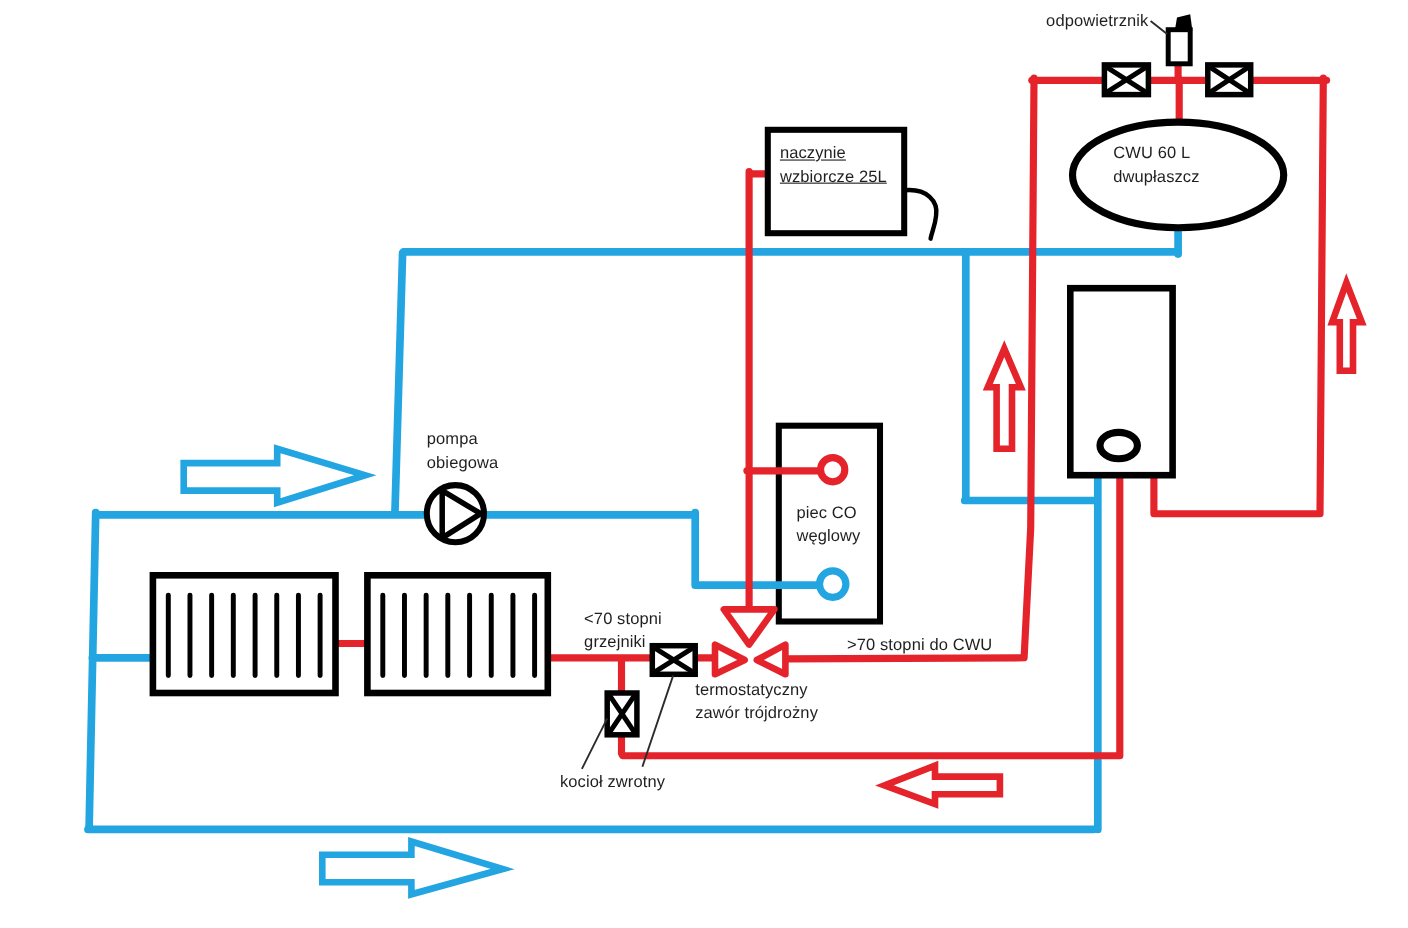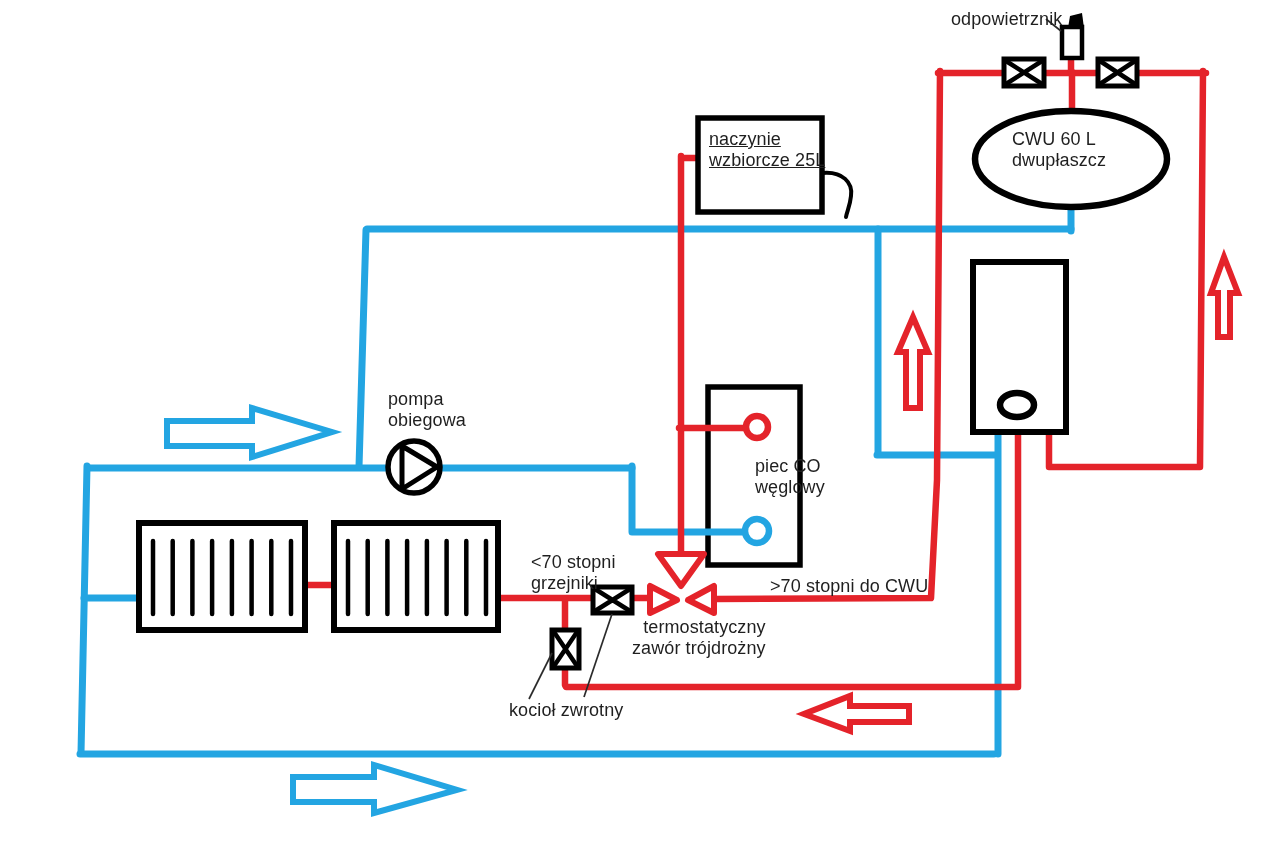--- a/index.html
+++ b/index.html
@@ -14,21 +14,21 @@
   .cold{stroke:var(--cold);}
   .w7{stroke-width:7;}
   .w6{stroke-width:6.5;}
   .comp{fill:#fff;stroke:var(--ink);}
   .solid{fill:var(--ink);stroke:none;}
   .xline{stroke:var(--ink);stroke-width:4.5;fill:none;stroke-linecap:round;}
   .arrow-cold{fill:#fff;stroke:var(--cold);stroke-width:6;stroke-linejoin:miter;}
   .arrow-hot{fill:#fff;stroke:var(--hot);stroke-width:6;stroke-linejoin:miter;}
   .tri-hot{fill:#fff;stroke:var(--hot);stroke-width:6;stroke-linejoin:round;}
   .leader{stroke:#2b2b2b;stroke-width:1.7;fill:none;}
-  .lbl{position:absolute;font-size:18px;line-height:21px;color:var(--text);
+  .lbl{position:absolute;font-size:15px;line-height:21px;color:var(--text);
        white-space:pre-line;letter-spacing:0.1px;}
 </style>
 </head>
 <body>
 
 <div class="stage">
 
   <svg width="1280" height="844" viewBox="0 0 1280 844">
 
     <rect x="708" y="387" width="92" height="178" class="comp" stroke-width="5.5"></rect>
@@ -119,22 +119,22 @@
     <path class="leader" d="M 584,697 L 612,614"></path>
   </svg>
 
   <div class="lbl" style="left:951px;top:9px;">odpowietrznik</div>
   <div class="lbl" style="left:1012px;top:129px;">CWU 60 L
 dwupłaszcz</div>
   <div class="lbl" style="left:709px;top:129px;text-decoration:underline;">naczynie
 wzbiorcze 25L</div>
   <div class="lbl" style="left:388px;top:389px;">pompa
 obiegowa</div>
-  <div class="lbl" style="left:724px;top:456px;margin-left:31px;">piec CO
+  <div class="lbl" style="left:724px;top:456px;">piec CO
 węglowy</div>
   <div class="lbl" style="left:508px;top:552px;margin-left:23px;">&lt;70 stopni
 grzejniki</div>
   <div class="lbl" style="left:770px;top:576px;">&gt;70 stopni do CWU</div>
-  <div class="lbl" style="left:632px;top:617px;text-align:right;">termostatyczny
+  <div class="lbl" style="left:632px;top:617px;">termostatyczny
 zawór trójdrożny</div>
   <div class="lbl" style="left:509px;top:700px;">kocioł zwrotny</div>
 
 </div>
 
 </body></html>

